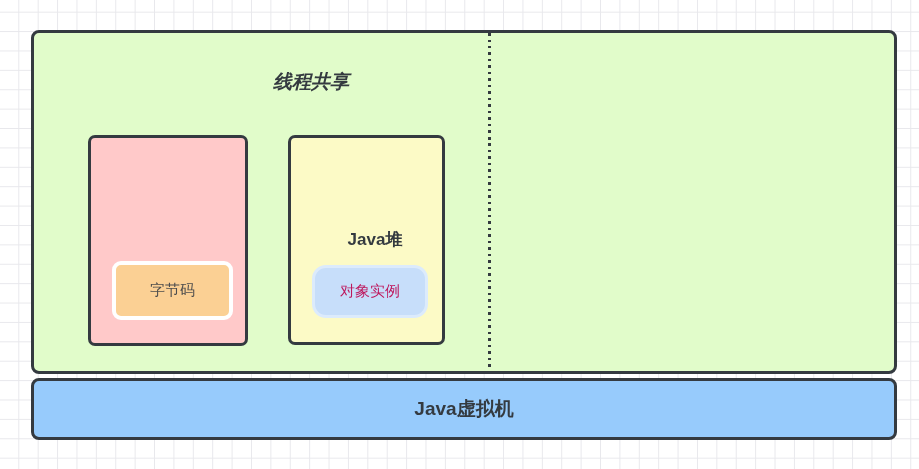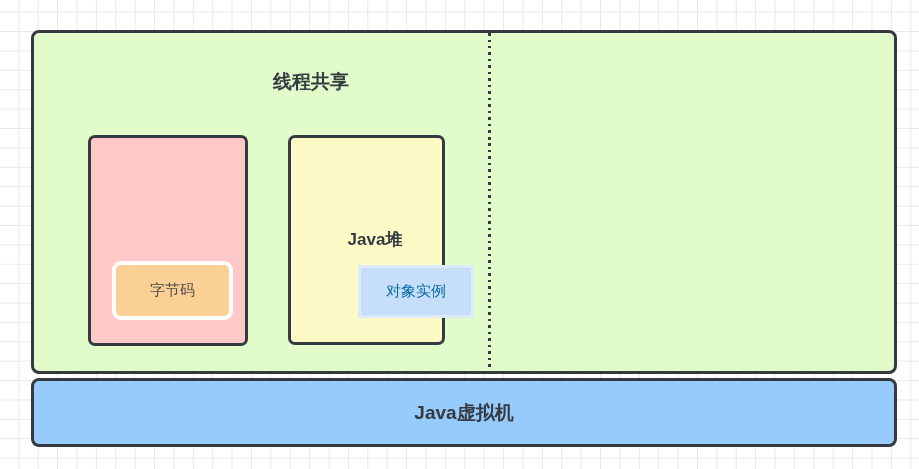--- a/index.html
+++ b/index.html
@@ -12,40 +12,40 @@
     background-size:19.4px 19.4px, 19.4px 19.4px;
     background-position:18.3px 0px, 0px 11.7px;
     font-family:"Liberation Sans", sans-serif;
     color:#343a40;
   }
   .abs{position:absolute;box-sizing:border-box;}
   .shape{border:3px solid #343a40;border-radius:8px;}
 
   .thread-shared{left:31px;top:30px;width:866px;height:344px;background:#e1fcca;}
   .thread-shared-label{left:231px;top:72px;width:160px;text-align:center;
-    font-size:19px;font-weight:bold;line-height:20px;}
+    font-size:19px;font-weight:bold;line-height:20px;font-style:italic;}
 
   .method-area{left:88px;top:135px;width:160px;height:211px;background:#ffc9c9;border-radius:7px;}
   .method-area-label{left:88px;top:231px;width:160px;text-align:center;
     font-size:17px;font-weight:bold;line-height:18px;}
   .bytecode{left:112px;top:261px;width:121px;height:59px;background:#fbd094;
     border:4px solid #ffffff;border-radius:9px;display:flex;align-items:center;justify-content:center;
     font-size:15px;color:#4d4d4d;}
 
   .java-heap{left:288px;top:135px;width:157px;height:210px;background:#fcfac6;border-radius:7px;}
   .java-heap-label{left:288px;top:231px;width:174px;text-align:center;
     font-size:17px;font-weight:bold;line-height:18px;}
   .object-instance{left:312px;top:265px;width:116px;height:53px;background:#c7defa;
-    border:3px solid #dcebfc;border-radius:0;display:flex;align-items:center;justify-content:center;
-    font-size:15px;color:#0369a1;margin-left:46px;}
+    border:3px solid #dcebfc;border-radius:14px;display:flex;align-items:center;justify-content:center;
+    font-size:15px;color:#be185d;}
 
   .divider{left:488px;top:33px;width:2.5px;height:339px;
     background-image:repeating-linear-gradient(to bottom, #343a40 0px, #343a40 2.5px, transparent 2.5px, transparent 6.5px);}
 
-  .jvm-bar{left:31px;top:378px;width:866px;height:69px;background:#97cbfc;
+  .jvm-bar{left:31px;top:378px;width:866px;height:62px;background:#97cbfc;
     display:flex;align-items:center;justify-content:center;
     font-size:19px;font-weight:bold;}
 </style>
 </head>
 <body>
 
 <div class="canvas">
 
   <div class="abs shape thread-shared"></div>
 

